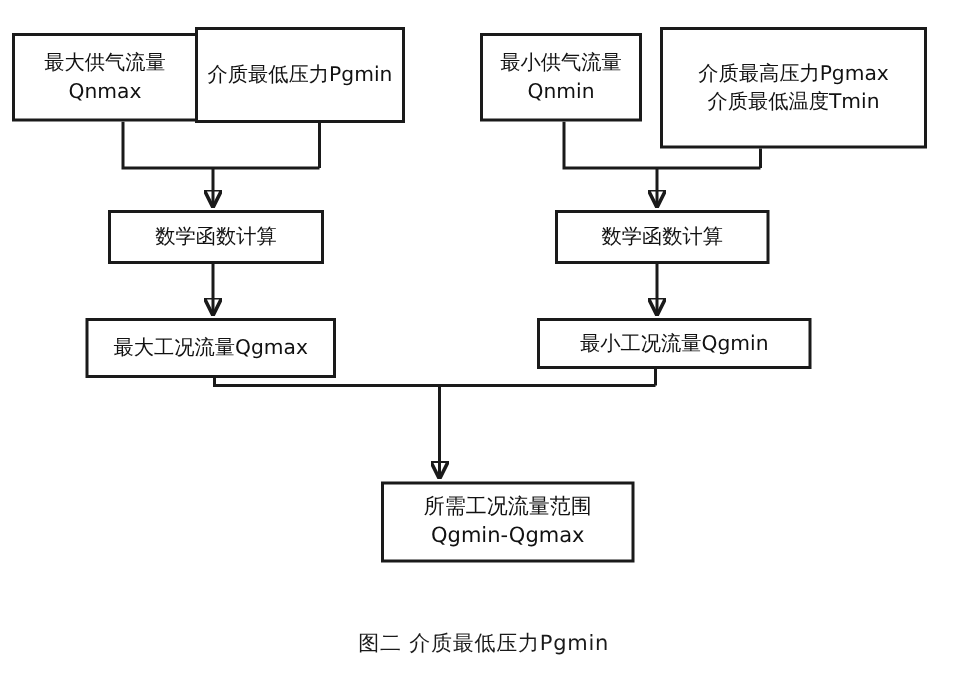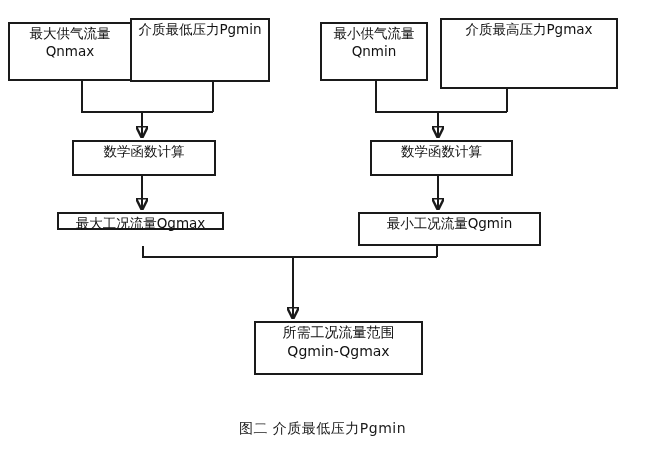--- a/index.html
+++ b/index.html
@@ -23,40 +23,41 @@
     height: 460px;
   }
   .node {
     position: absolute;
     box-sizing: border-box;
     background: #ffffff;
     border: 2px solid #1a1a1a;
     display: flex;
     flex-direction: column;
     align-items: center;
+    justify-content: center;
     text-align: center;
     line-height: 1.35;
     font-size: 13.5px;
     color: #111111;
     z-index: 2;
   }
   .node .line {
     display: block;
     white-space: nowrap;
   }
   
   #box-qnmax   { left: 8px;   top: 22px;  width: 124px; height: 59px; }
   #box-pgmin   { left: 130px; top: 18px;  width: 140px; height: 64px; }
   #box-qnmin   { left: 320px; top: 22px;  width: 108px; height: 59px; }
-  #box-pgmax   { left: 440px; top: 18px;  width: 178px; height: 71px; }
+  #box-pgmax   { left: 440px; top: 18px;  width: 178px; height: 81px; }
   
   #box-calc-left  { left: 72px;  top: 140px; width: 144px; height: 36px; }
   #box-calc-right { left: 370px; top: 140px; width: 143px; height: 36px; }
   
-  #box-qgmax { left: 57px;  top: 212px; width: 167px; height: 18px; }
+  #box-qgmax { left: 57px;  top: 212px; width: 167px; height: 40px; }
   #box-qgmin { left: 358px; top: 212px; width: 183px; height: 34px; }
   
   #box-range { left: 214px; top: 321px; width: 169px; height: 54px; font-size: 14px; margin-left: 40px; }
 
   .caption {
     position: absolute;
     left: 0;
     top: 420px;
     width: 645px;
     text-align: center;
@@ -115,20 +116,21 @@
     <span class="line">介质最低压力Pgmin</span>
   </div>
 
   <div class="node" id="box-qnmin">
     <span class="line">最小供气流量</span>
     <span class="line">Qnmin</span>
   </div>
 
   <div class="node" id="box-pgmax">
     <span class="line">介质最高压力Pgmax</span>
+    <span class="line">介质最低温度Tmin</span>
   </div>
 
   <div class="node" id="box-calc-left">
     <span class="line">数学函数计算</span>
   </div>
 
   <div class="node" id="box-calc-right">
     <span class="line">数学函数计算</span>
   </div>
 

